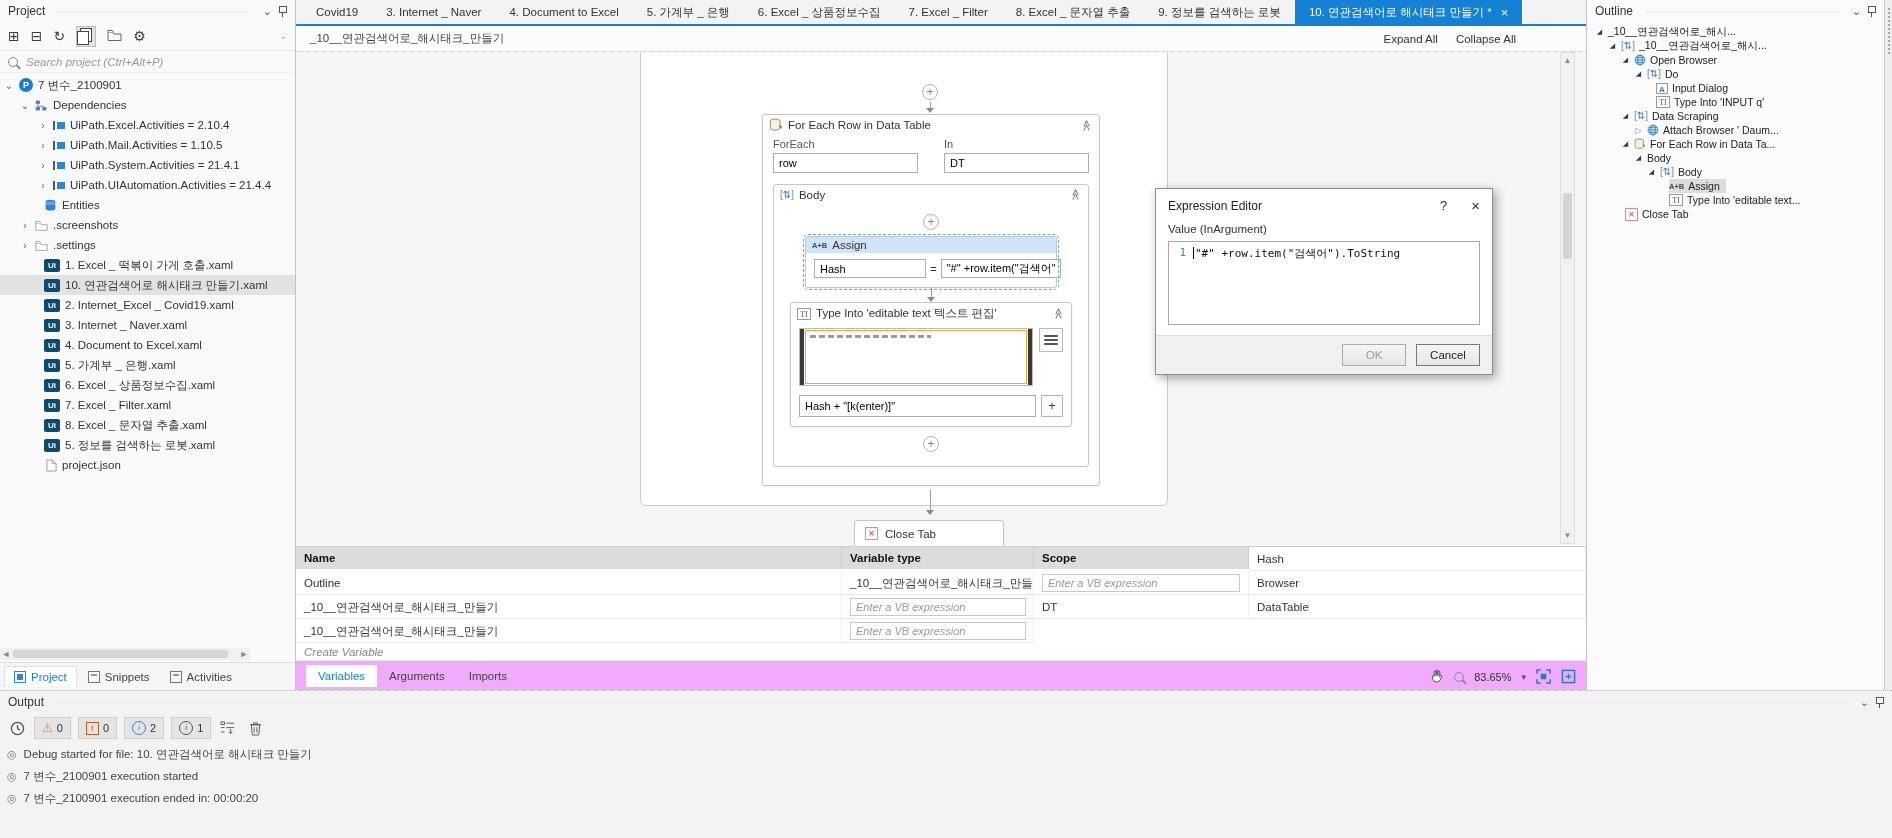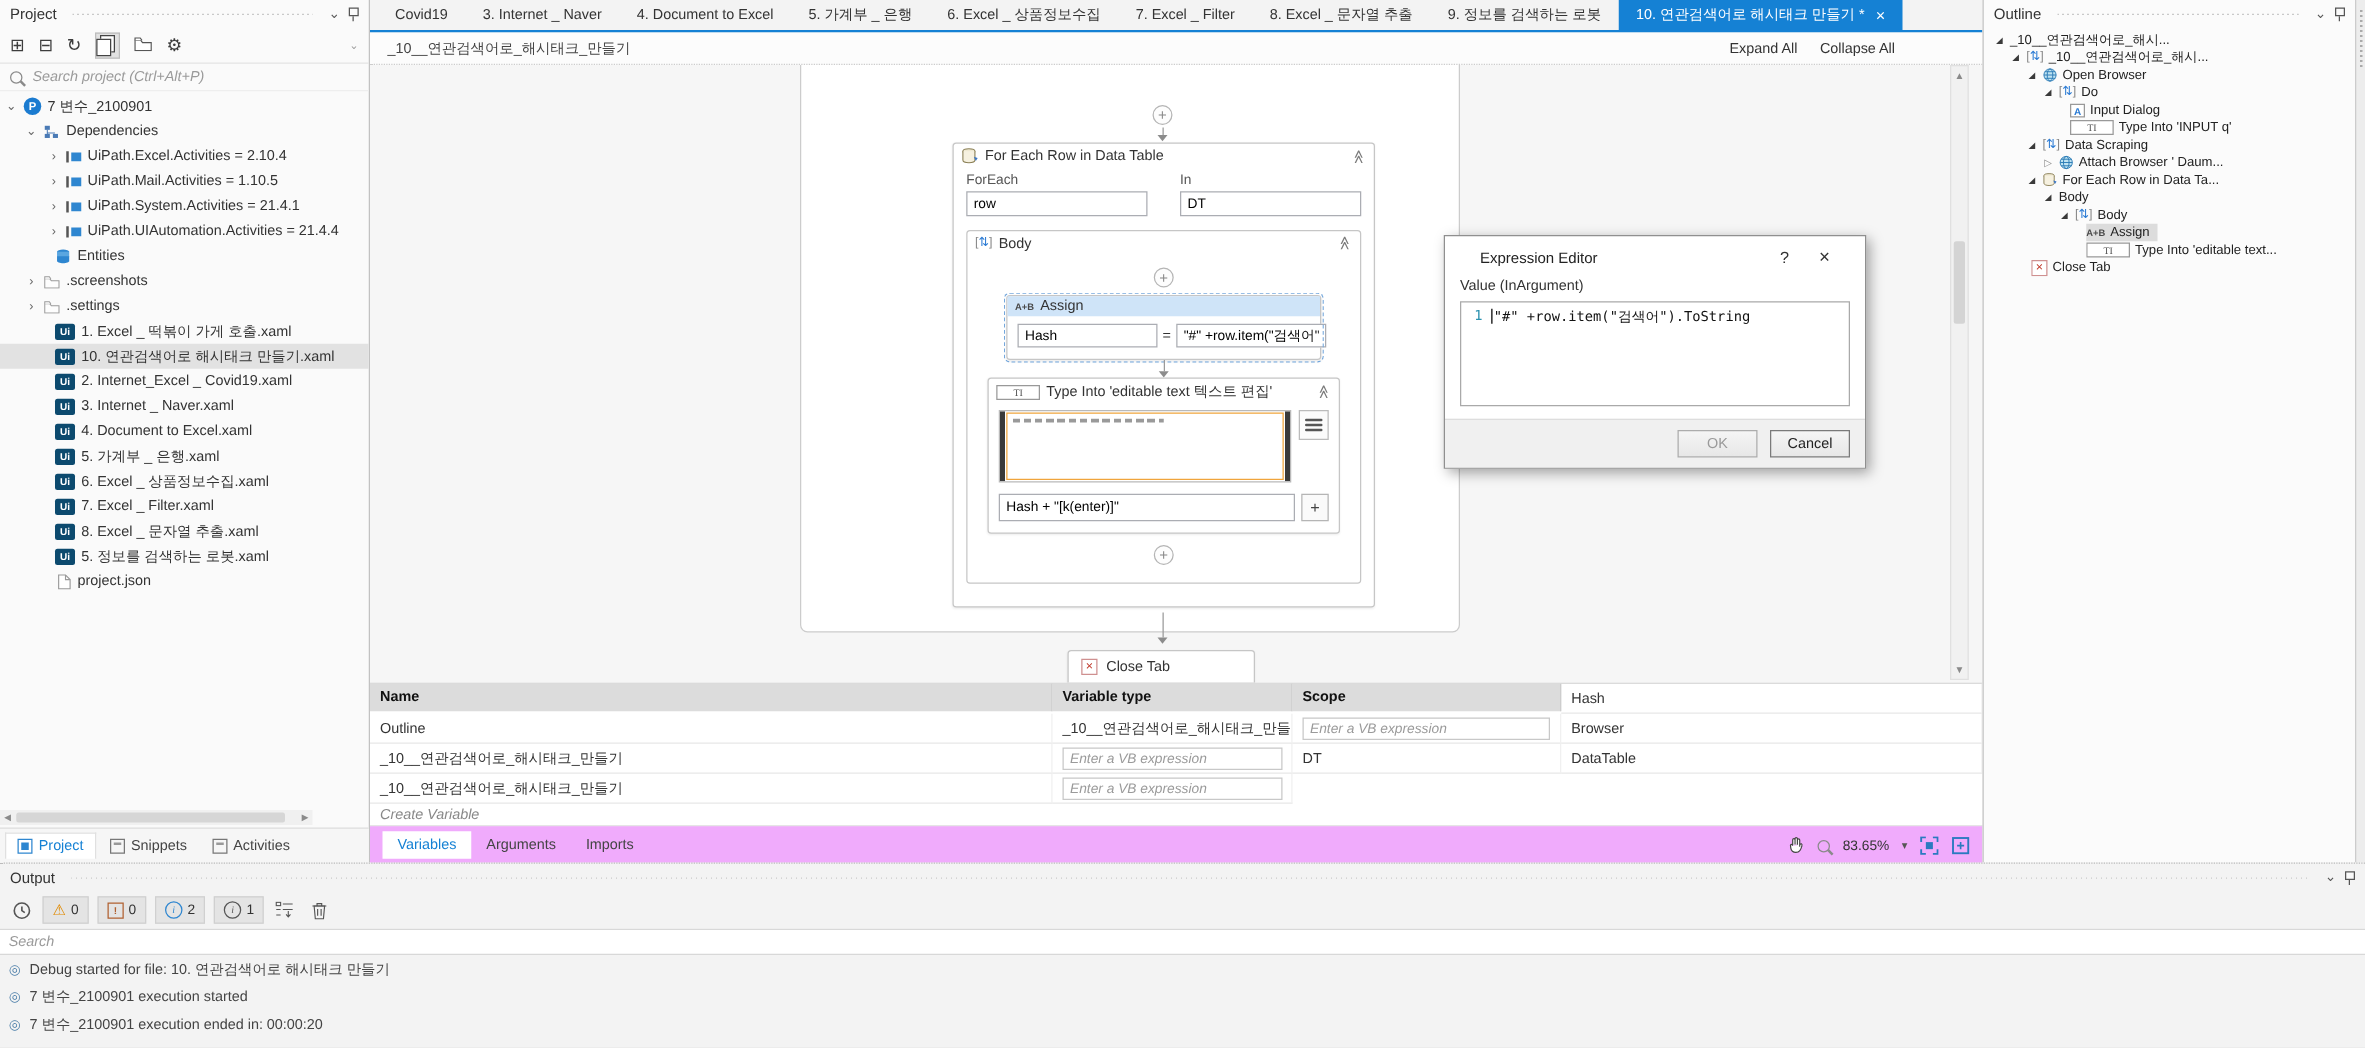--- a/index.html
+++ b/index.html
@@ -75,42 +75,42 @@
   .seq-i::before{content:"[";color:#888;}
   .seq-i::after{content:"]";color:#888;}
   .assign{width:252px;margin-top:6px;outline:1px dashed #74a7dc;outline-offset:1px;}
   .assign .ahead{background:#cfe4f8;padding:2px 6px;}
   .ab-i{font-size:7.5px;font-weight:bold;color:#4a4a4a;letter-spacing:0;flex:none;}
   .assign-body{display:flex;align-items:center;gap:4px;padding:6px 8px 9px;}
   .assign-body .fld{height:19px;}
   .a-to{width:112px;}
   .a-val{width:120px;white-space:nowrap;overflow:hidden;}
   .typeinto{width:282px;}
-  .ti-i{width:35px;height:12px;border:1px solid #999;color:#555;font-size:8px;text-align:center;line-height:12px;font-family:"Liberation Serif",serif;background:#fff;flex:none;box-sizing:border-box;}
+  .ti-i{width:14px;height:12px;border:1px solid #999;color:#555;font-size:8px;text-align:center;line-height:12px;font-family:"Liberation Serif",serif;background:#fff;flex:none;box-sizing:border-box;}
   .ti-body{padding:4px 8px 9px;}
   .shotrow{display:flex;gap:6px;}
   .shot{position:relative;flex:1;height:56px;border:1px solid #b9b9b9;background:#fff;overflow:hidden;}
   .shot::before{content:"";position:absolute;left:0;top:0;bottom:0;width:4px;background:#3a3a3a;}
   .shot::after{content:"";position:absolute;right:0;top:0;bottom:0;width:4px;background:#3a3a3a;}
   .shot-inner{position:absolute;left:5px;right:5px;top:1px;bottom:1px;border:1px solid #f0a53c;}
   .shot-line{position:absolute;top:4px;left:4px;width:55%;height:3px;background:repeating-linear-gradient(90deg,#9a9a9a 0 6px,transparent 6px 9px);}
   .burger{width:24px;height:24px;border:1px solid #bbb;background:#fbfbfb;display:flex;flex-direction:column;gap:2px;justify-content:center;padding:0 4px;box-sizing:border-box;flex:none;}
   .burger i{height:2px;background:#555;border-radius:1px;display:block;}
   .tirow{display:flex;gap:5px;margin-top:9px;}
   .tirow .fld{flex:1;height:22px;}
   .plusbtn{width:22px;height:22px;border:1px solid #b5b5b5;background:#fafafa;font-size:13px;color:#444;text-align:center;line-height:20px;box-sizing:border-box;flex:none;}
   .closetab{position:absolute;left:558px;top:468px;width:150px;display:flex;align-items:center;gap:7px;padding:6px 10px;background:#fff;border:1px solid #c6c6c6;border-radius:3px 3px 0 0;}
   .ct-i{width:13px;height:13px;border:1px solid #cf9090;color:#c0392b;font-size:10px;line-height:11px;text-align:center;background:#fff;box-sizing:border-box;flex:none;}
   .vscroll{position:absolute;right:11px;top:0;bottom:2px;width:15px;background:#f1f1f1;border:1px solid #e0e0e0;box-sizing:border-box;}
   .vs-a{position:absolute;left:0;right:0;height:15px;color:#8a8a8a;font-size:8px;text-align:center;line-height:15px;}
   .vs-a.bot{bottom:0;}
   .vs-thumb{position:absolute;left:2px;right:2px;top:140px;height:66px;background:#d4d4d4;border-radius:2px;}
   
   .dialog{position:absolute;left:859px;top:136px;width:336px;background:#fff;border:1px solid #8f8f8f;box-shadow:3px 3px 10px rgba(0,0,0,.35);z-index:40;}
-  .dlg-title{display:flex;align-items:center;padding:9px 28px 6px;font-size:12px;color:#222;}
+  .dlg-title{display:flex;align-items:center;padding:9px 12px 6px;font-size:12px;color:#222;}
   .dlg-help{margin-left:auto;font-size:13px;color:#333;}
   .dlg-close{margin-left:24px;font-size:15px;color:#333;line-height:14px;}
   .dlg-label{padding:4px 12px 6px;color:#333;}
   .dlg-code{margin:0 12px;height:82px;border:1px solid #a9a9a9;display:flex;background:#fff;}
   .dlg-gutter{width:22px;text-align:right;padding:4px 5px 0 0;color:#2b91af;font-family:"DejaVu Sans Mono",monospace;font-size:11px;box-sizing:border-box;}
   .dlg-expr{padding:4px 2px;font-family:"DejaVu Sans Mono",monospace;font-size:11px;color:#111;white-space:pre;}
   .caret{display:inline-block;width:1px;height:12px;background:#000;vertical-align:-2px;margin-right:1px;}
   .dlg-footer{margin-top:10px;background:#f0f0f0;border-top:1px solid #ddd;display:flex;justify-content:flex-end;gap:10px;padding:8px 12px;}
   .btn{min-width:64px;height:22px;border:1px solid #acacac;background:linear-gradient(#f5f5f5,#e7e7e7);font-size:11.5px;text-align:center;line-height:20px;box-sizing:border-box;}
   .btn-ok{color:#9a9a9a;}
@@ -623,21 +623,20 @@
             <path d="M12 9v5M10 12l2 2.3 2-2.3" fill="none" stroke="#555"></path>
           </svg>
         </span>
       <span class="obtn">
           <svg width="13" height="15" viewBox="0 0 14 16">
             <path d="M2.5 4h9l-1 11h-7z" fill="none" stroke="#555"></path>
             <path d="M1 4h12M5 4V2h4v2M5.5 6.5v6M8.5 6.5v6" stroke="#555" fill="none"></path>
           </svg>
         </span>
     </div>
-    <input class="osearch" placeholder="Search" style="">
     <div class="omsg">
       <span class="obullet">◎</span>
       <span>Debug started for file: 10. 연관검색어로 해시태크 만들기</span>
     </div>
     <div class="omsg">
       <span class="obullet">◎</span>
       <span>7 변수_2100901 execution started</span>
     </div>
     <div class="omsg">
       <span class="obullet">◎</span>

